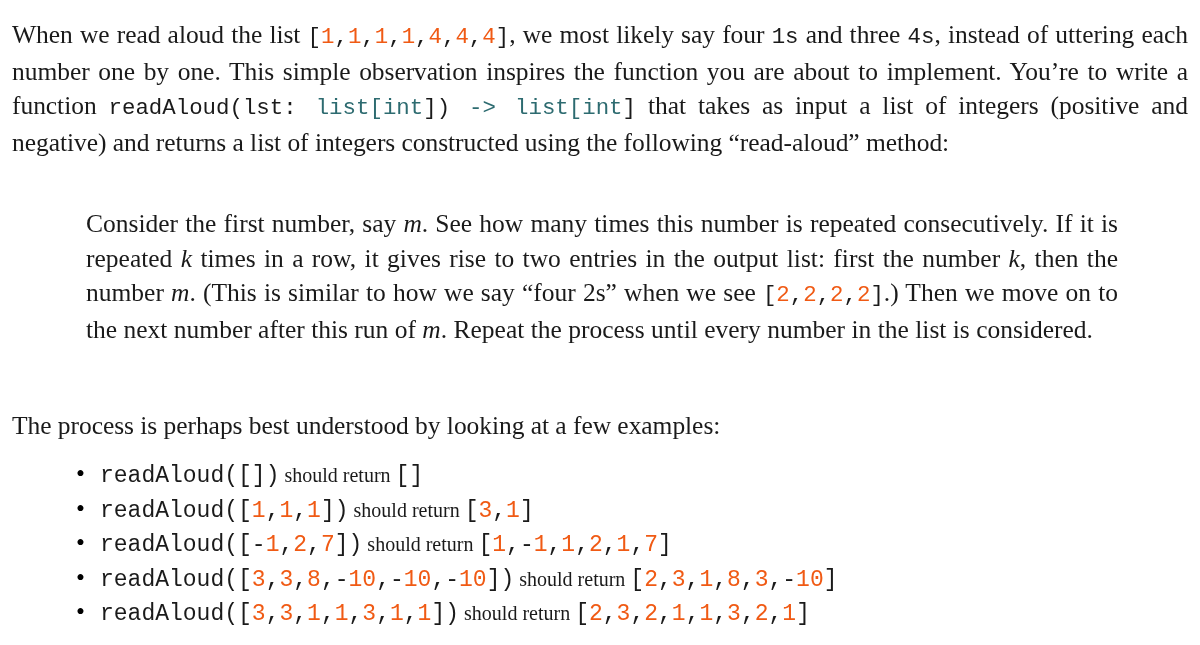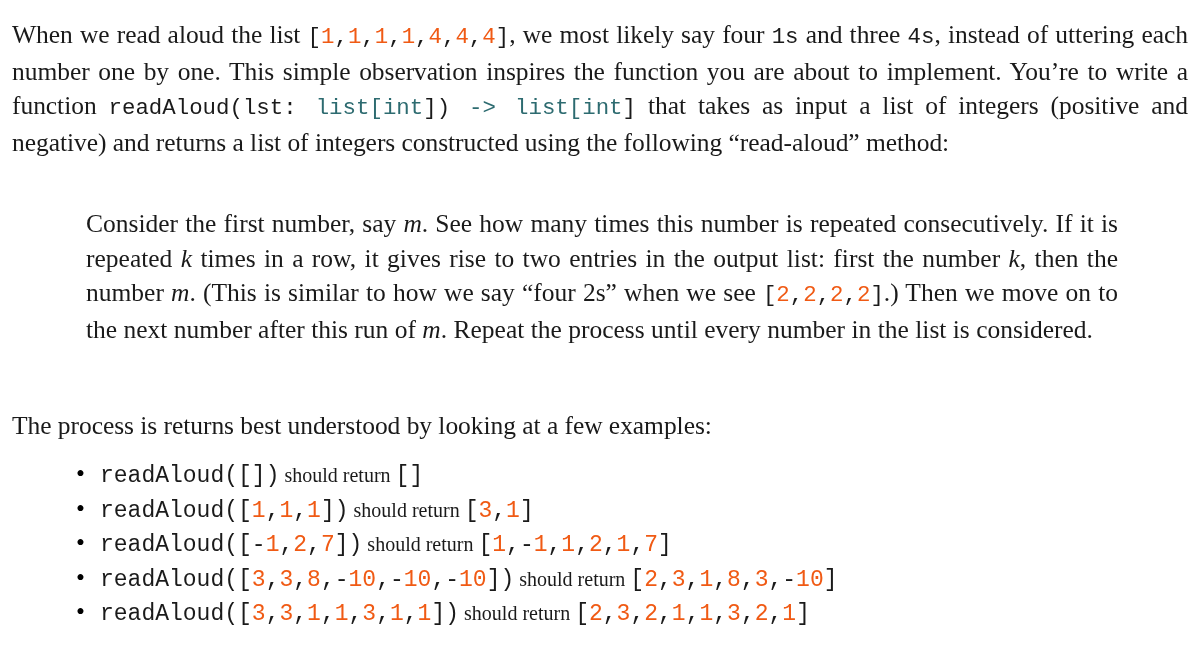--- a/index.html
+++ b/index.html
@@ -120,21 +120,21 @@
 <div class="page">
 
   <p class="para" id="intro-paragraph">
     <span>When we read aloud the list </span><span class="mono"><span class="op">[</span><span class="num">1</span><span class="op">,</span><span class="num">1</span><span class="op">,</span><span class="num">1</span><span class="op">,</span><span class="num">1</span><span class="op">,</span><span class="num">4</span><span class="op">,</span><span class="num">4</span><span class="op">,</span><span class="num">4</span><span class="op">]</span></span><span>, we most likely say four </span><span class="mono">1s</span><span> and three </span><span class="mono">4s</span><span>, instead of uttering each number one by one. This simple observation inspires the function you are about to implement. You’re to write a function </span><span class="mono"><span>readAloud</span><span class="op">(</span><span>lst</span><span class="op">: </span><span class="type">list[</span><span class="type">int</span><span class="op">]</span><span class="op">)</span><span class="type"> -&gt; </span><span class="type">list[</span><span class="type">int</span><span class="op">]</span></span><span> that takes as input a list of integers (positive and negative) and returns a list of integers constructed using the following “read-aloud” method:</span>
   </p>
 
   <div id="quote-block">
     <span>Consider the first number, say </span><span class="mathvar">m</span><span>. See how many times this number is repeated consecutively. If it is repeated </span><span class="mathvar">k</span><span> times in a row, it gives rise to two entries in the output list: first the number </span><span class="mathvar">k</span><span>, then the number </span><span class="mathvar">m</span><span>. (This is similar to how we say “four 2s” when we see </span><span class="mono"><span class="op">[</span><span class="num">2</span><span class="op">,</span><span class="num">2</span><span class="op">,</span><span class="num">2</span><span class="op">,</span><span class="num">2</span><span class="op">]</span></span><span>.) Then we move on to the next number after this run of </span><span class="mathvar">m</span><span>. Repeat the process until every number in the list is considered.</span>
   </div>
 
-  <p class="para" id="examples-lead">The process is returns best understood by looking at a few examples:</p>
+  <p class="para" id="examples-lead">The process is perhaps best understood by looking at a few examples:</p>
 
   <ul id="examples-list">
       <li><span class="bullet">•</span><span class="mono"><span>readAloud</span><span class="op">(</span><span class="op">[</span><span class="op">]</span><span class="op">)</span></span><span class="serif-inline"> should return </span><span class="mono"><span class="op">[</span><span class="op">]</span></span></li>
       <li><span class="bullet">•</span><span class="mono"><span>readAloud</span><span class="op">(</span><span class="op">[</span><span class="num">1</span><span class="op">,</span><span class="num">1</span><span class="op">,</span><span class="num">1</span><span class="op">]</span><span class="op">)</span></span><span class="serif-inline"> should return </span><span class="mono"><span class="op">[</span><span class="num">3</span><span class="op">,</span><span class="num">1</span><span class="op">]</span></span></li>
       <li><span class="bullet">•</span><span class="mono"><span>readAloud</span><span class="op">(</span><span class="op">[</span><span class="op">-</span><span class="num">1</span><span class="op">,</span><span class="num">2</span><span class="op">,</span><span class="num">7</span><span class="op">]</span><span class="op">)</span></span><span class="serif-inline"> should return </span><span class="mono"><span class="op">[</span><span class="num">1</span><span class="op">,</span><span class="op">-</span><span class="num">1</span><span class="op">,</span><span class="num">1</span><span class="op">,</span><span class="num">2</span><span class="op">,</span><span class="num">1</span><span class="op">,</span><span class="num">7</span><span class="op">]</span></span></li>
       <li><span class="bullet">•</span><span class="mono"><span>readAloud</span><span class="op">(</span><span class="op">[</span><span class="num">3</span><span class="op">,</span><span class="num">3</span><span class="op">,</span><span class="num">8</span><span class="op">,</span><span class="op">-</span><span class="num">10</span><span class="op">,</span><span class="op">-</span><span class="num">10</span><span class="op">,</span><span class="op">-</span><span class="num">10</span><span class="op">]</span><span class="op">)</span></span><span class="serif-inline"> should return </span><span class="mono"><span class="op">[</span><span class="num">2</span><span class="op">,</span><span class="num">3</span><span class="op">,</span><span class="num">1</span><span class="op">,</span><span class="num">8</span><span class="op">,</span><span class="num">3</span><span class="op">,</span><span class="op">-</span><span class="num">10</span><span class="op">]</span></span></li>
       <li><span class="bullet">•</span><span class="mono"><span>readAloud</span><span class="op">(</span><span class="op">[</span><span class="num">3</span><span class="op">,</span><span class="num">3</span><span class="op">,</span><span class="num">1</span><span class="op">,</span><span class="num">1</span><span class="op">,</span><span class="num">3</span><span class="op">,</span><span class="num">1</span><span class="op">,</span><span class="num">1</span><span class="op">]</span><span class="op">)</span></span><span class="serif-inline"> should return </span><span class="mono"><span class="op">[</span><span class="num">2</span><span class="op">,</span><span class="num">3</span><span class="op">,</span><span class="num">2</span><span class="op">,</span><span class="num">1</span><span class="op">,</span><span class="num">1</span><span class="op">,</span><span class="num">3</span><span class="op">,</span><span class="num">2</span><span class="op">,</span><span class="num">1</span><span class="op">]</span></span></li>
     </ul>
 
 </div>

